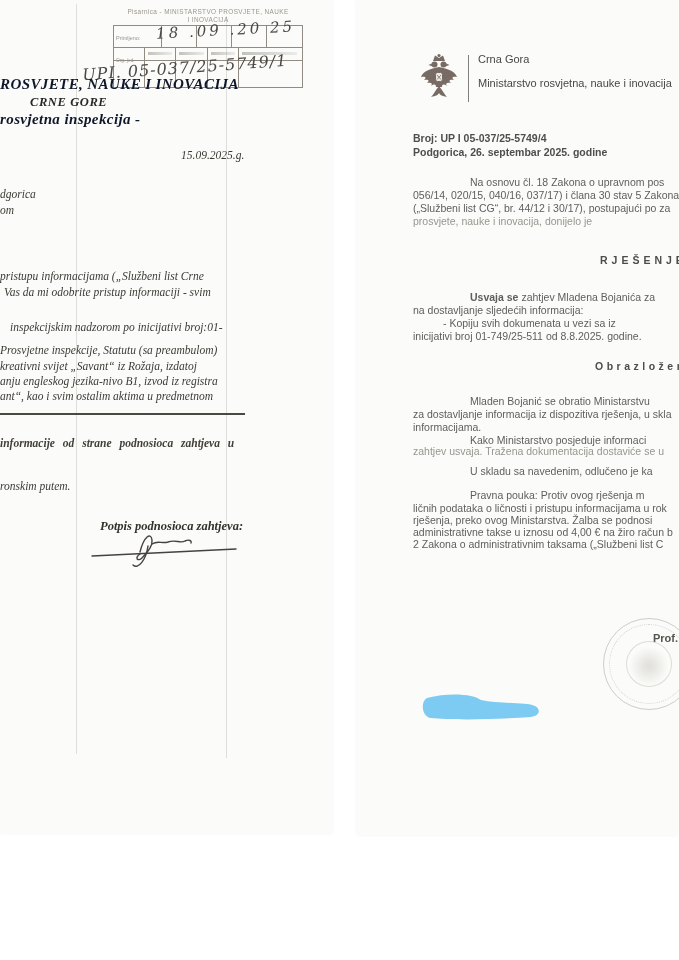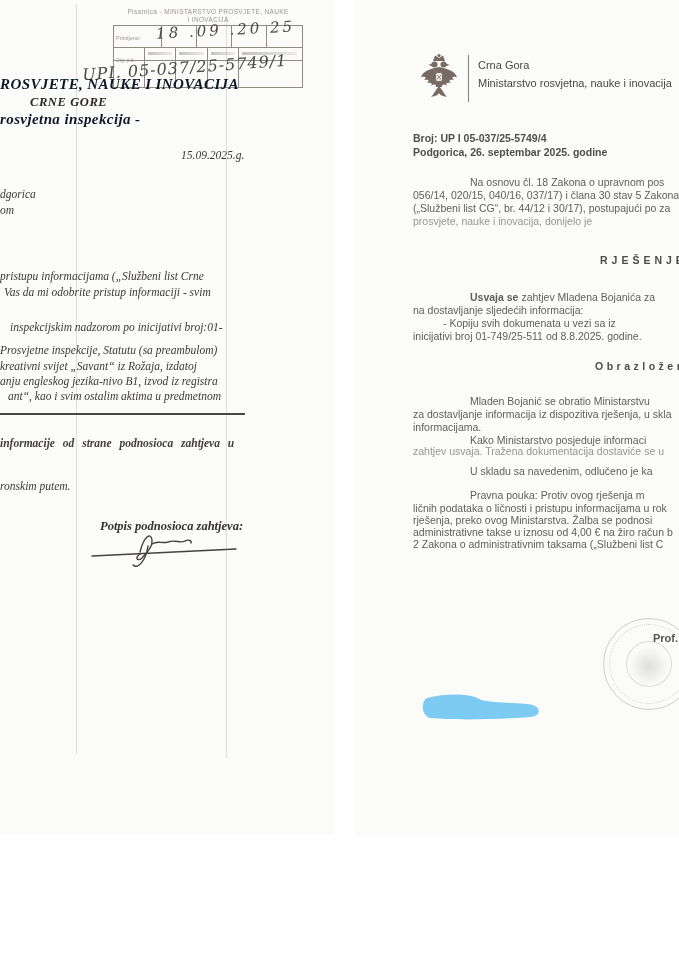--- a/index.html
+++ b/index.html
@@ -112,21 +112,21 @@
     <div class="abs lp lp-body" style="left:0;top:204px;">om</div>
 
 
     <div class="abs lp lp-body" style="left:0;top:270px;">pristupu informacijama („Službeni list Crne</div>
     <div class="abs lp lp-body" style="left:4px;top:286px;">Vas da mi odobrite pristup informaciji - svim</div>
     <div class="abs lp lp-body" style="left:10px;top:302px;margin-top:19px;">inspekcijskim nadzorom po inicijativi broj:01-</div>
 
     <div class="abs lp lp-body" style="left:0;top:344px;">Prosvjetne inspekcije, Statutu (sa preambulom)</div>
     <div class="abs lp lp-body" style="left:0;top:360px;">kreativni svijet „Savant“ iz Rožaja, izdatoj</div>
     <div class="abs lp lp-body" style="left:0;top:375px;">anju engleskog jezika-nivo B1, izvod iz registra</div>
-    <div class="abs lp lp-body" style="left:0;top:390px;padding-left:8px;">ant“, kao i svim ostalim aktima u predmetnom</div>
+    <div class="abs lp lp-body" style="left:0;top:390px;">ant“, kao i svim ostalim aktima u predmetnom</div>
 
     <div class="rule" style="left:0;top:413px;width:245px;"></div>
 
     <div class="abs lp lp-body ghost" style="left:0;top:437px;">informacije od strane podnosioca zahtjeva u</div>
     <div class="abs lp lp-body" style="left:0;top:480px;">ronskim putem.</div>
 
     <div class="abs lp lp-bold" style="left:100px;top:519px;">Potpis podnosioca zahtjeva:</div>
 
     <svg class="abs" style="left:88px;top:528px;" width="152" height="40" viewBox="0 0 152 40">
       <g fill="none" stroke="#45433f" stroke-width="1.4" stroke-linecap="round">
@@ -148,21 +148,21 @@
         <circle cx="24.5" cy="12.5" r="3"></circle>
         <path d="M12.8 11.5 L9.5 13 L13 14.3 Z"></path>
         <path d="M27.2 11.5 L30.5 13 L27 14.3 Z"></path>
         <path d="M20 15 C11 17 4 19 2 25 C6 24 8 25 5 28 C9 27 11 28 8 31 C12 30 14 31 12 34 C15 32 17 32 17 35 L23 35 C23 32 25 32 28 34 C26 31 28 30 32 31 C29 28 31 27 35 28 C32 25 34 24 38 25 C36 19 29 17 20 15 Z"></path>
         <path d="M20 34 C16 39 14 43 12 45 C17 44 19 43 20 41 C21 43 23 44 28 45 C26 43 24 39 20 34 Z"></path>
       </g>
       <rect x="16.5" y="20.5" width="7" height="9" rx="2" fill="#ece8e2" stroke="#776b63" stroke-width="1"></rect>
       <path d="M18 23 L22 27.5 M22 23 L18 27.5" stroke="#776b63" stroke-width="0.8"></path>
     </svg>
     <div class="hdr-divider" style="left:111px;top:55px;height:47px;"></div>
-    <div class="abs rp-head" style="left:121px;top:59px;">Crna Gora</div>
+    <div class="abs rp-head" style="left:121px;top:53px;">Crna Gora</div>
     <div class="abs rp-head" style="left:121px;top:77px;">Ministarstvo rosvjetna, nauke i inovacija</div>
 
     <div class="abs rp-ref" style="left:56px;top:132px;">Broj: UP I 05-037/25-5749/4</div>
     <div class="abs rp-ref" style="left:56px;top:146px;">Podgorica, 26. septembar 2025. godine</div>
 
     <div class="rp-line" style="left:113px;top:176px;">Na osnovu čl. 18 Zakona o upravnom pos</div>
     <div class="rp-line" style="left:56px;top:189px;">056/14, 020/15, 040/16, 037/17) i člana 30 stav 5 Zakona</div>
     <div class="rp-line" style="left:56px;top:202px;">(„Službeni list CG“, br. 44/12 i 30/17), postupajući po za</div>
     <div class="rp-line faded" style="left:56px;top:215px;">prosvjete, nauke i inovacija, donijelo je</div>
 

